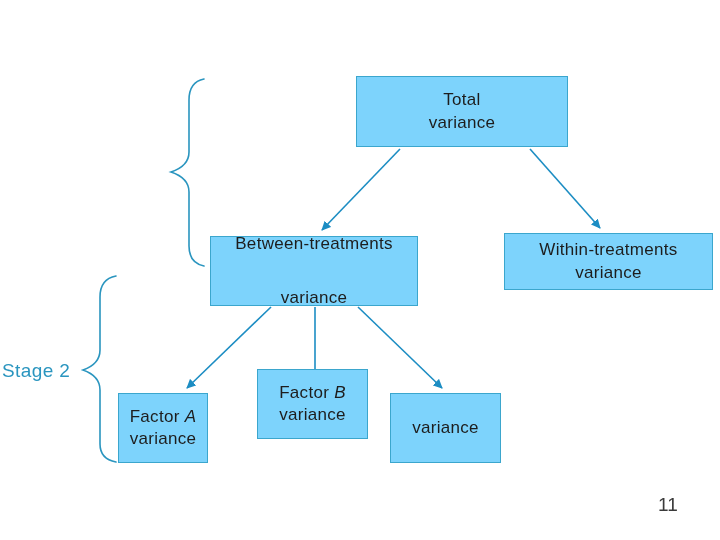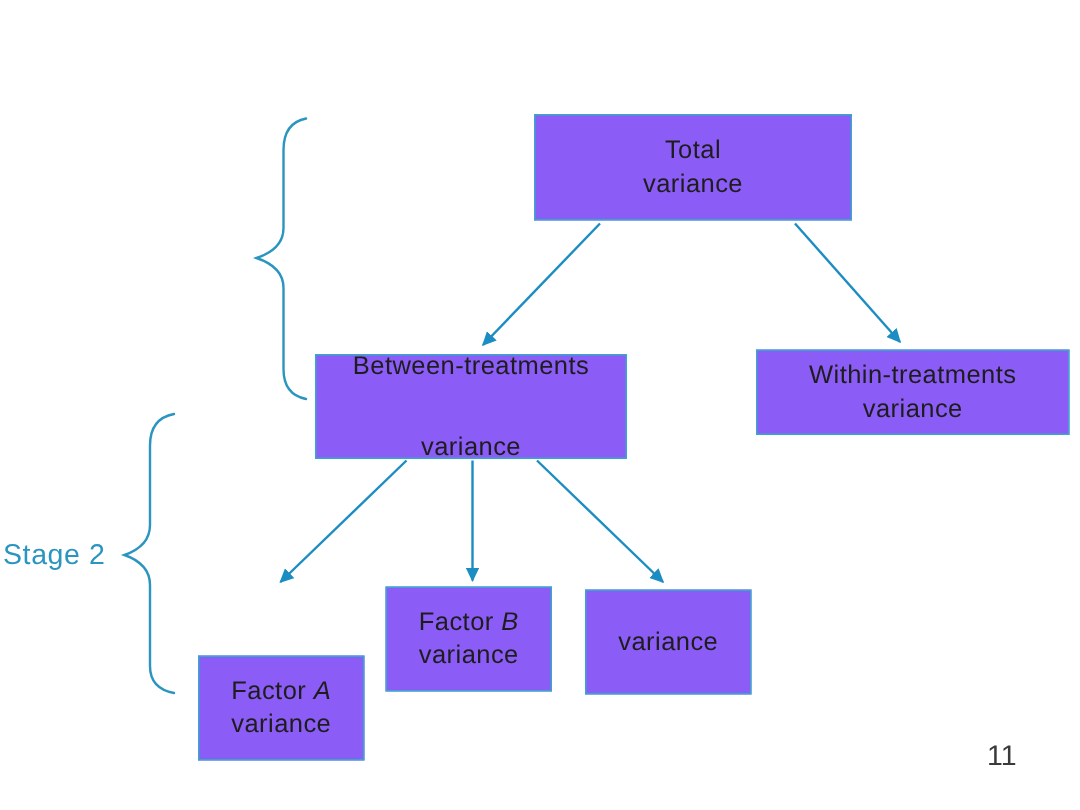--- a/index.html
+++ b/index.html
@@ -32,35 +32,35 @@
     fill: none;
   }
   .edge-layer path.brace {
     stroke: var(--brace);
     stroke-linecap: round;
   }
   .edge-layer marker path { fill: var(--arrow); }
   .node {
     position: absolute;
     border: 1.5px solid var(--box-border);
-    background: #8b5cf6;
+    background: #7dd3fc;
     color: var(--box-text);
     display: flex; flex-direction: column;
     align-items: center; justify-content: center;
     text-align: center;
     font-size: 17px;
     line-height: 1.3;
     letter-spacing: 0.3px;
     box-sizing: border-box;
   }
   .node-total       { left: 356px; top:  76px; width: 212px; height: 71px; }
   .node-between     { left: 210px; top: 236px; width: 208px; height: 70px; gap: 32px; }
   .node-within      { left: 504px; top: 233px; width: 209px; height: 57px; }
-  .node-factor-a    { left: 132px; top: 393px; width: 111px; height: 70px; margin-top: 44px; }
-  .node-factor-b    { left: 257px; top: 391px; width: 111px; height: 70px; }
+  .node-factor-a    { left: 118px; top: 393px; width: 90px; height: 70px; }
+  .node-factor-b    { left: 257px; top: 369px; width: 111px; height: 70px; }
   .node-interaction { left: 390px; top: 393px; width: 111px; height: 70px; }
   .node i { font-style: italic; }
   .stage-label {
     position: absolute;
     color: var(--stage-label);
     font-size: 19px;
     letter-spacing: 0.4px;
     white-space: nowrap;
   }
   .stage1-label { left: 58px; top: 161px; width: 105px; text-align: right; }

